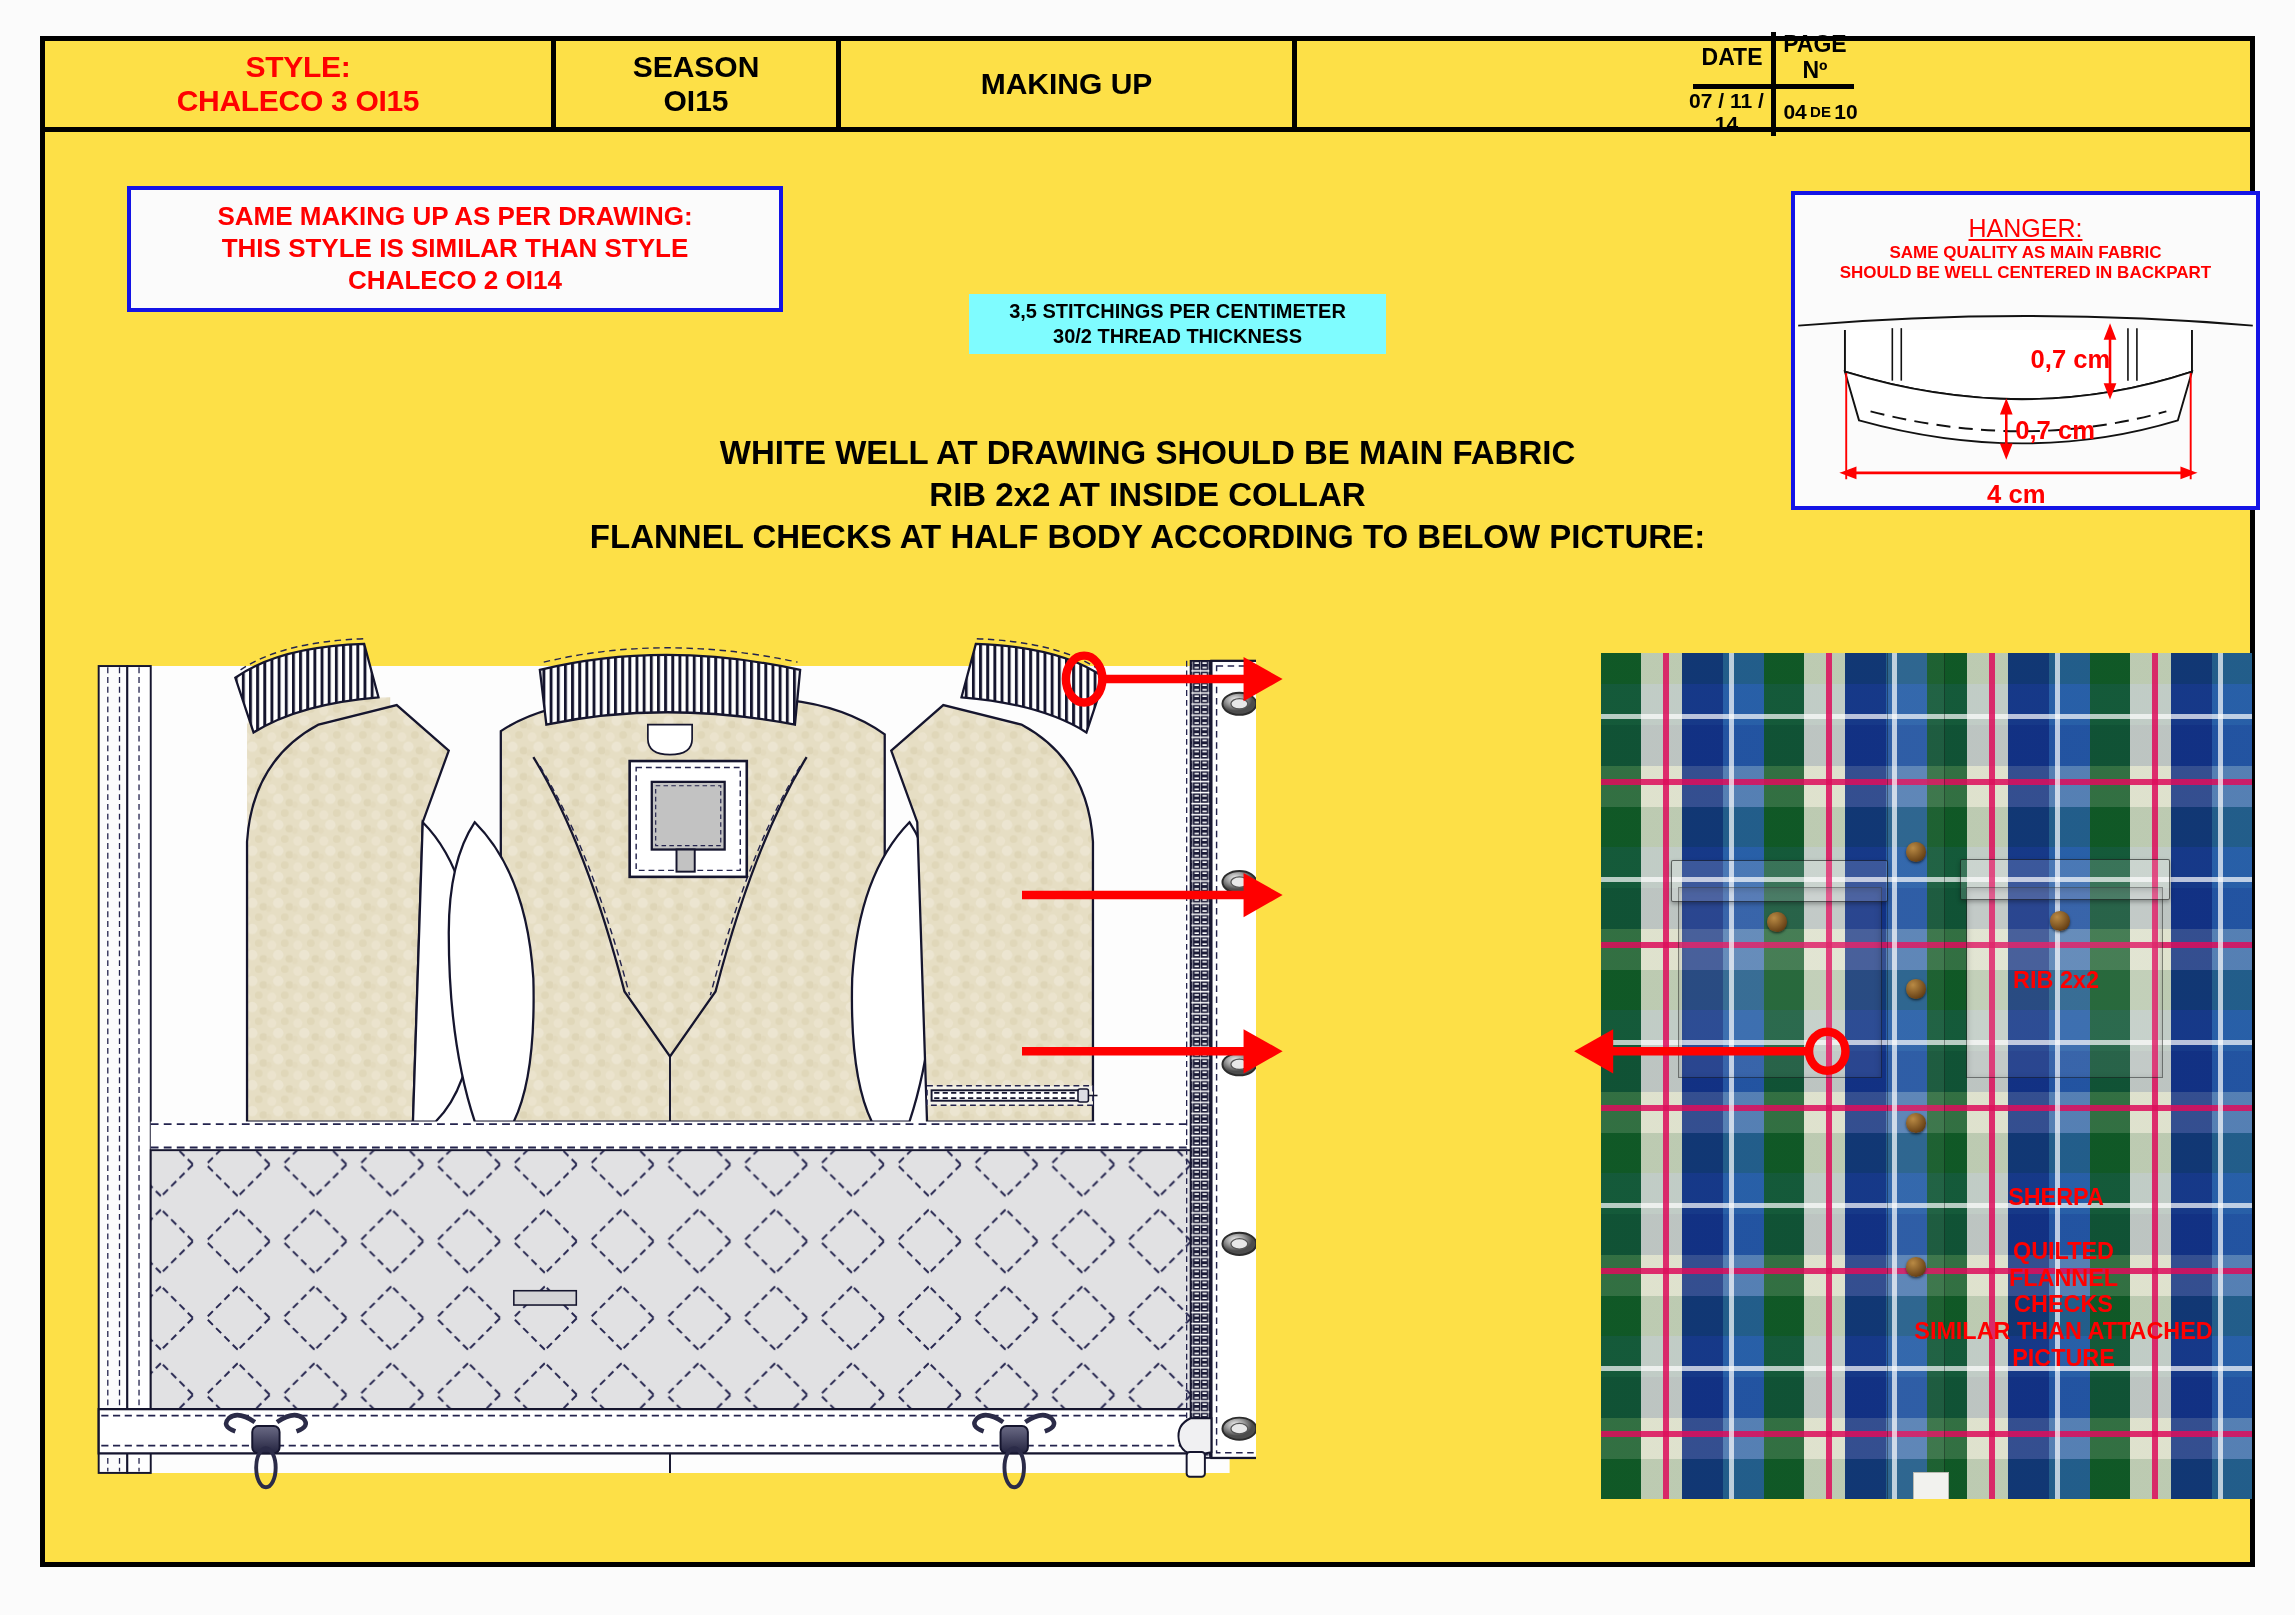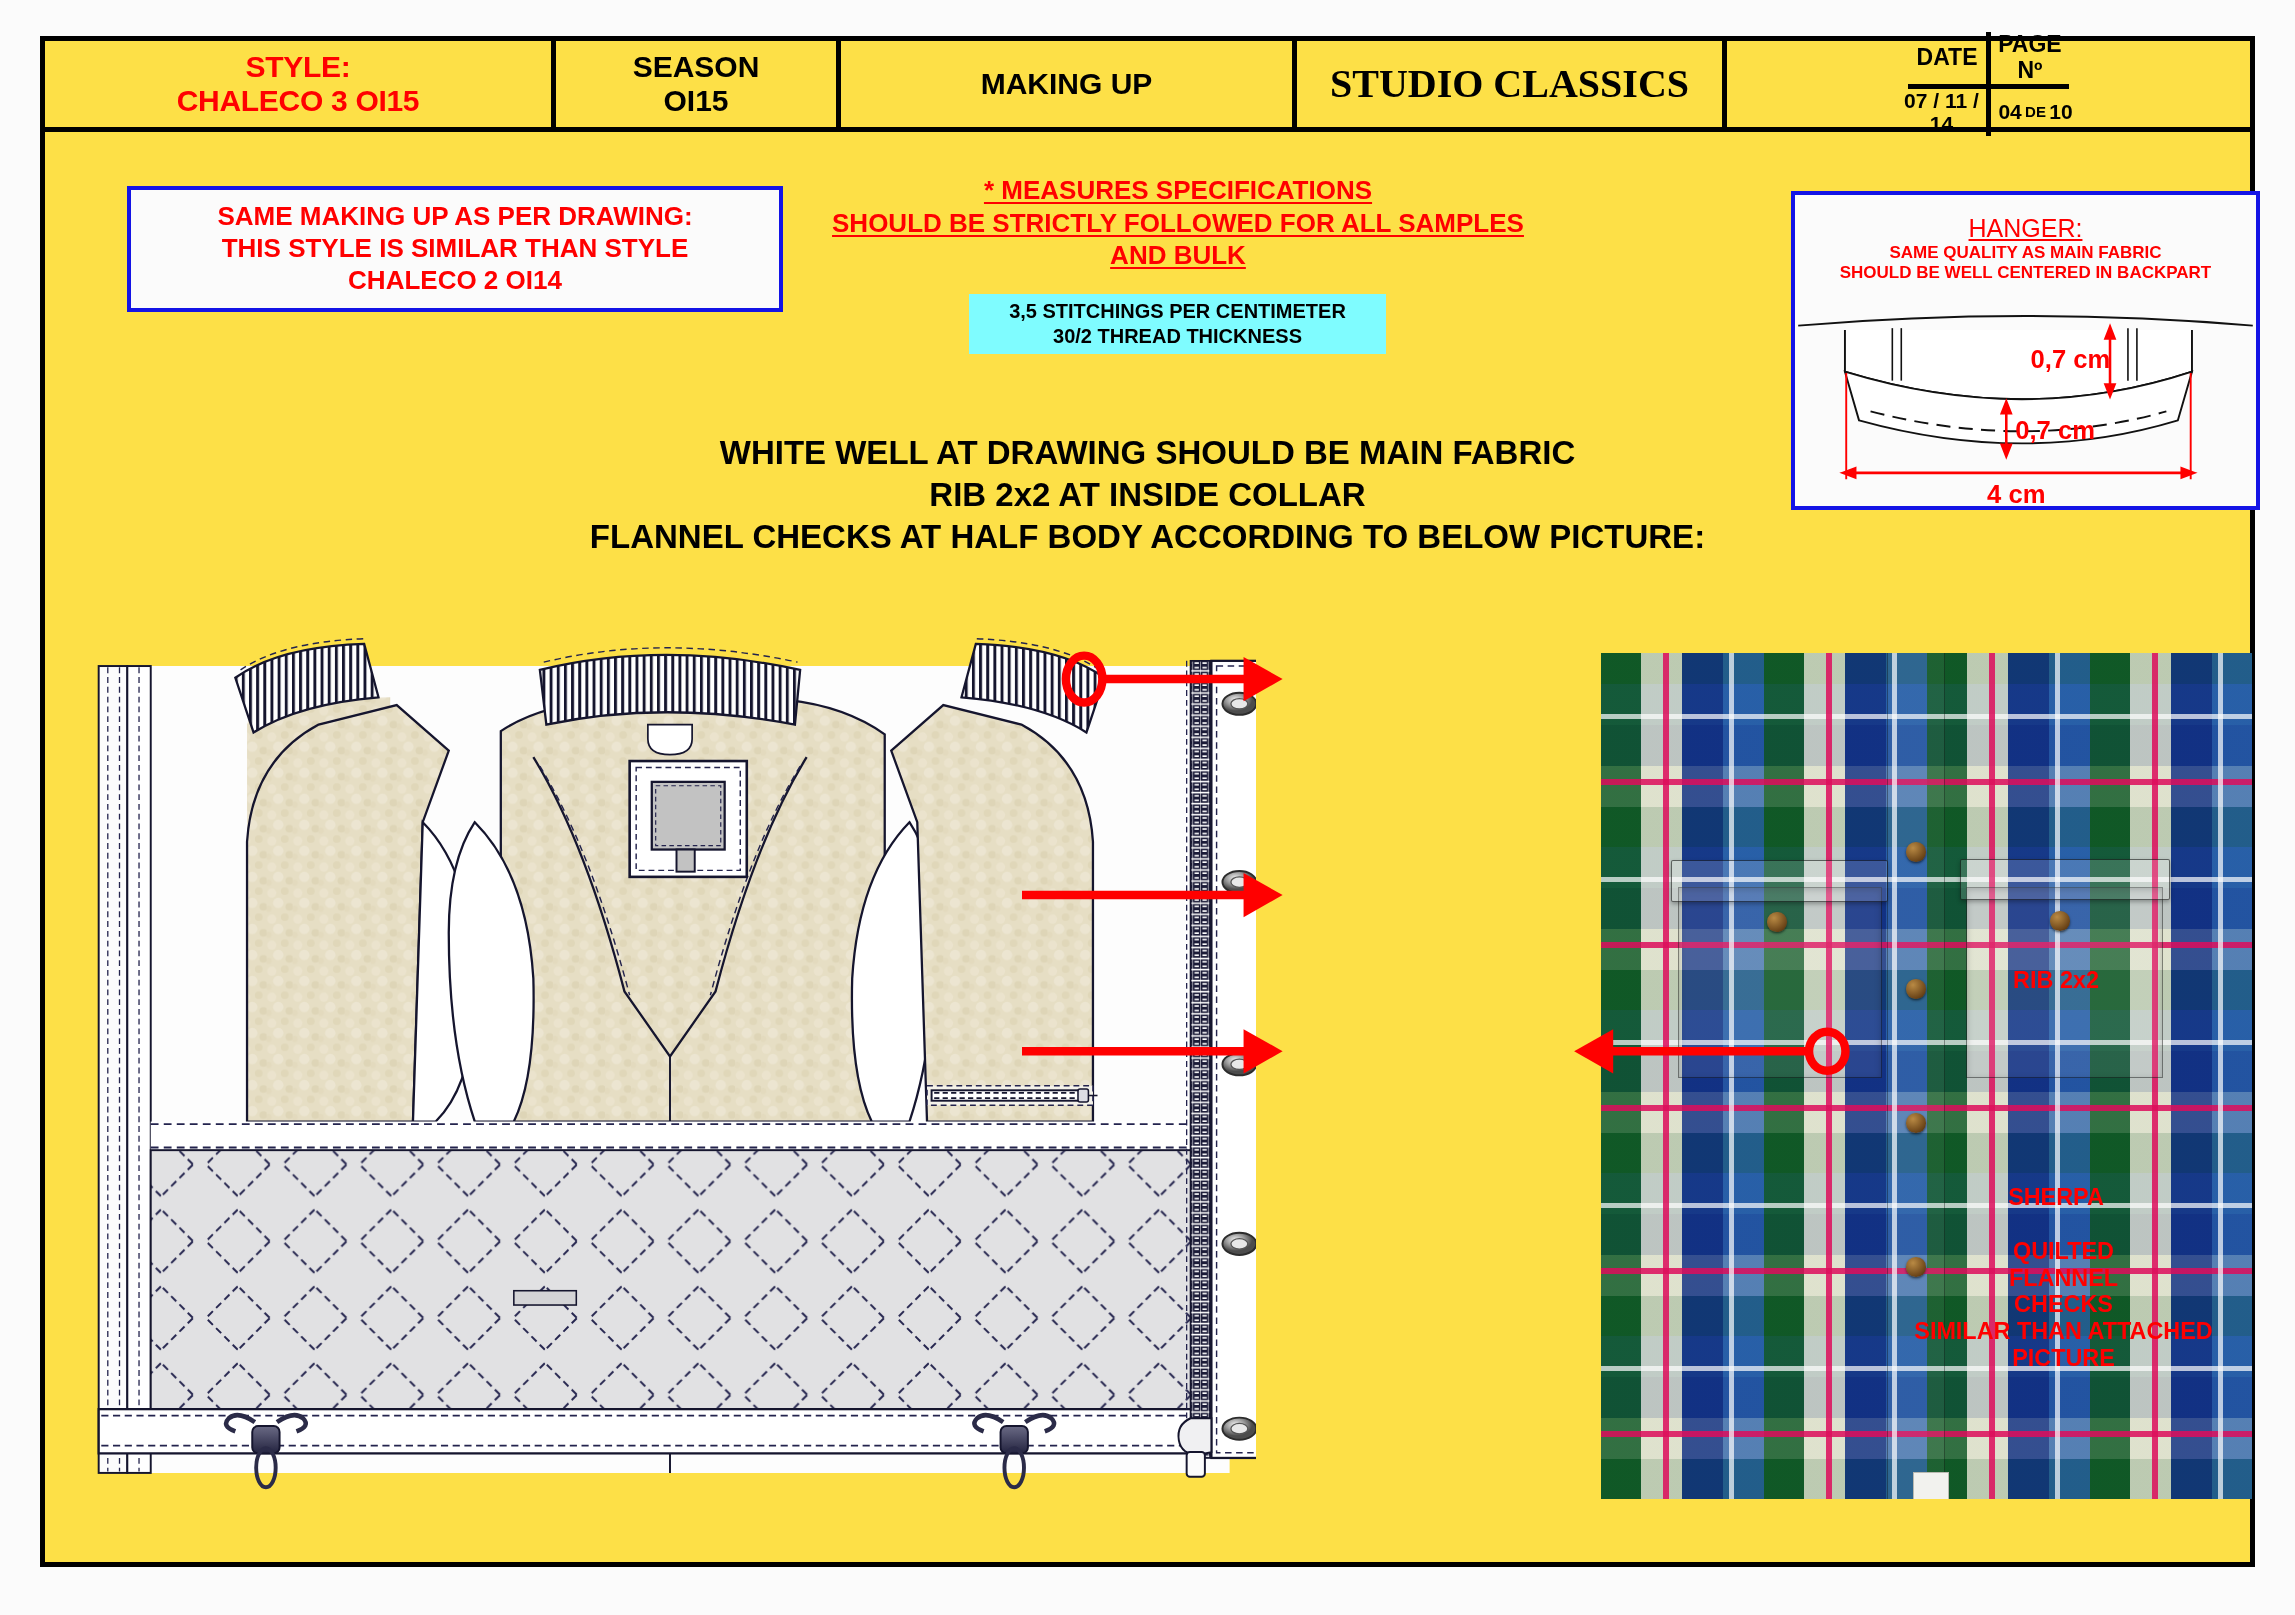--- a/index.html
+++ b/index.html
@@ -113,23 +113,20 @@
       <div>STYLE:</div>
       <div>CHALECO 3 OI15</div>
     </div>
     <div class="hcell c-season">
       <div>SEASON</div>
       <div>OI15</div>
     </div>
     <div class="hcell c-making">
       <div>MAKING UP</div>
     </div>
-    <div class="hcell c-studio">
-      <div>STUDIO CLASSICS</div>
-    </div>
     <div class="hcell c-split">
       <div class="srow">
         <div class="scell left">DATE</div>
         <div class="scell">PAGE Nº</div>
       </div>
       <div class="srow">
         <div class="scell left big">07 / 11 / 14</div>
         <div class="scell big">
           <span>04</span>
           <span class="de">DE</span>
@@ -140,25 +137,20 @@
   </div>
 
   <div class="bluebox" id="note-box">
     <p>
       <span>SAME MAKING UP AS PER DRAWING:</span><br>
       <span>THIS STYLE IS SIMILAR THAN STYLE</span><br>
       <span>CHALECO 2 OI14</span>
     </p>
   </div>
 
-  <div id="measures">
-    <span>* MEASURES SPECIFICATIONS</span><br>
-    <span>SHOULD BE STRICTLY FOLLOWED FOR ALL SAMPLES</span><br>
-    <span>AND BULK</span>
-  </div>
 
   <div id="stitch-box">
     <div>3,5 STITCHINGS PER CENTIMETER</div>
     <div>30/2 THREAD THICKNESS</div>
   </div>
 
   <div class="bluebox" id="hanger-box">
     <div class="hg-title">HANGER:</div>
     <div class="hg-sub">SAME QUALITY AS MAIN FABRIC</div>
     <div class="hg-sub">SHOULD BE WELL CENTERED IN BACKPART</div>

